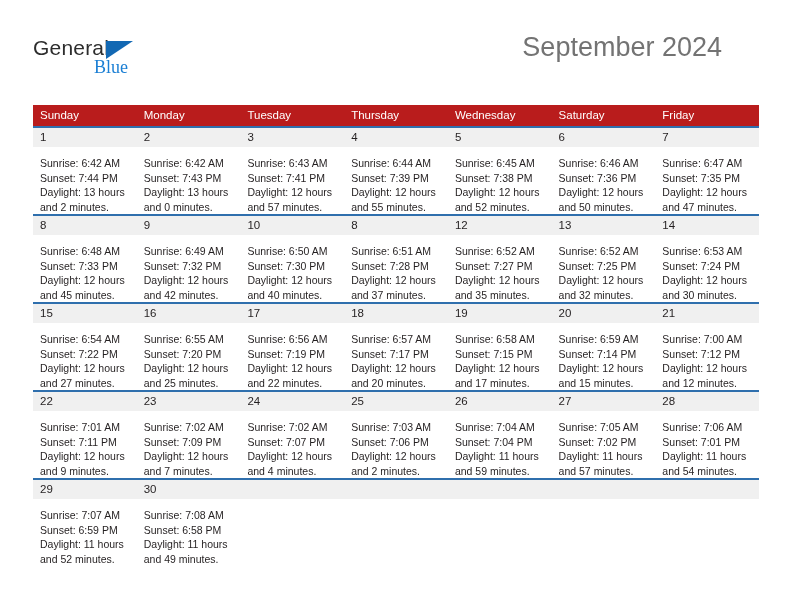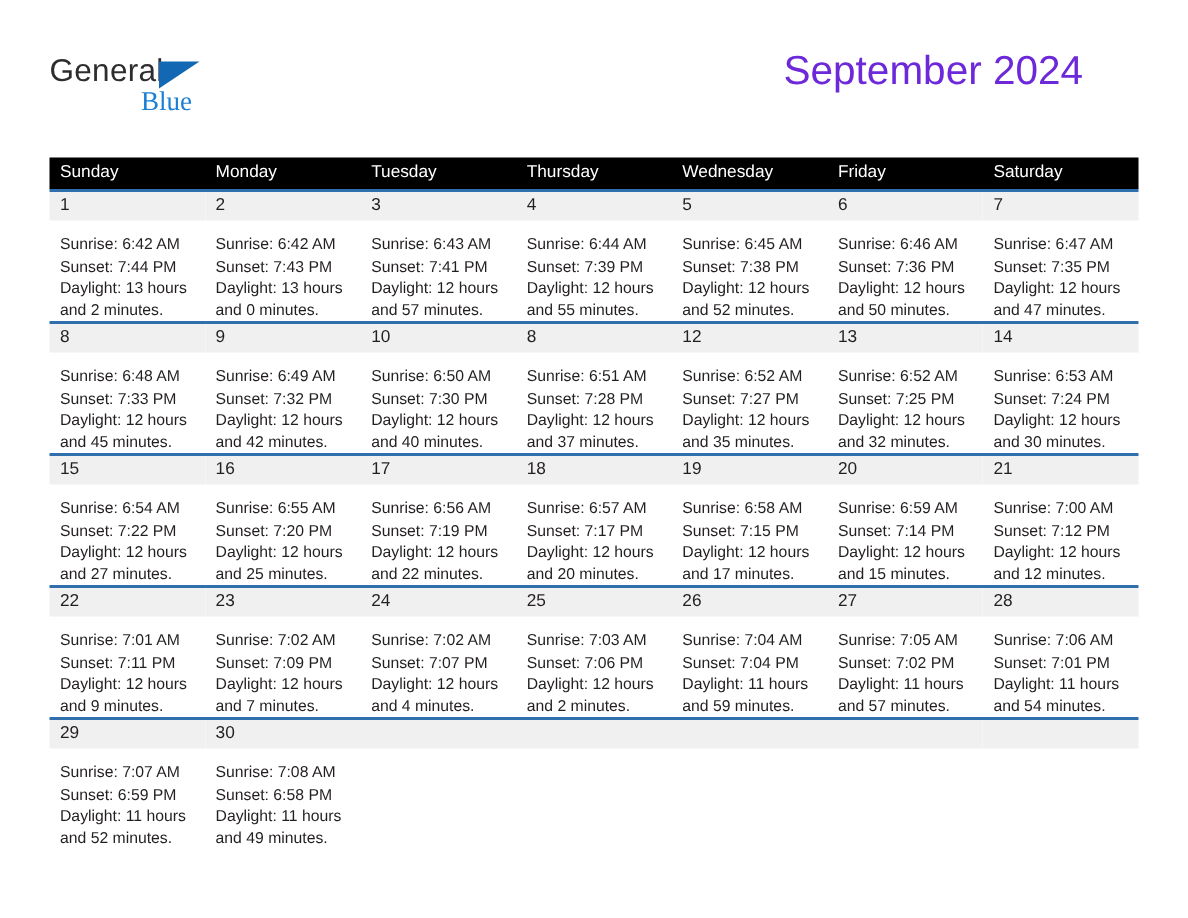--- a/index.html
+++ b/index.html
@@ -63,42 +63,42 @@
   }
   .title-block {
     position: absolute;
     right: 34px;
     top: 30px;
     text-align: right;
   }
   .cal-title {
     font-size: 27px;
     font-weight: normal;
-    color: #6d28d9;
+    color: #737373;
     line-height: 34px;
     white-space: nowrap;
   }
   .cal-subtitle {
     margin-top: 7px;
     font-size: 14.5px;
     color: #3a3a3a;
     line-height: 18px;
     white-space: nowrap;
   }
 
   
   .calendar {
     position: absolute;
     left: 33px;
     top: 105px;
     width: 726px;
   }
   .week-head {
     display: flex;
-    background: #000000;
+    background: #b91c1c;
     height: 21px;
   }
   .week-head .dow {
     flex: 1 1 0;
     color: #ffffff;
     font-size: 11.5px;
     line-height: 21px;
     padding-left: 7px;
     box-sizing: border-box;
     white-space: nowrap;
@@ -163,22 +163,22 @@
   </div>
 
   <div class="calendar">
 
     <div class="week-head">
       <div class="dow">Sunday</div>
       <div class="dow">Monday</div>
       <div class="dow">Tuesday</div>
       <div class="dow">Thursday</div>
       <div class="dow">Wednesday</div>
+      <div class="dow">Saturday</div>
       <div class="dow">Friday</div>
-      <div class="dow">Saturday</div>
     </div>
 
     <div class="week-row">
       <div class="day-cell">
         <div class="day-number">1</div>
         <div class="day-info">
           <div>Sunrise: 6:42 AM</div>
           <div>Sunset: 7:44 PM</div>
           <div>Daylight: 13 hours</div>
           <div>and 2 minutes.</div>

